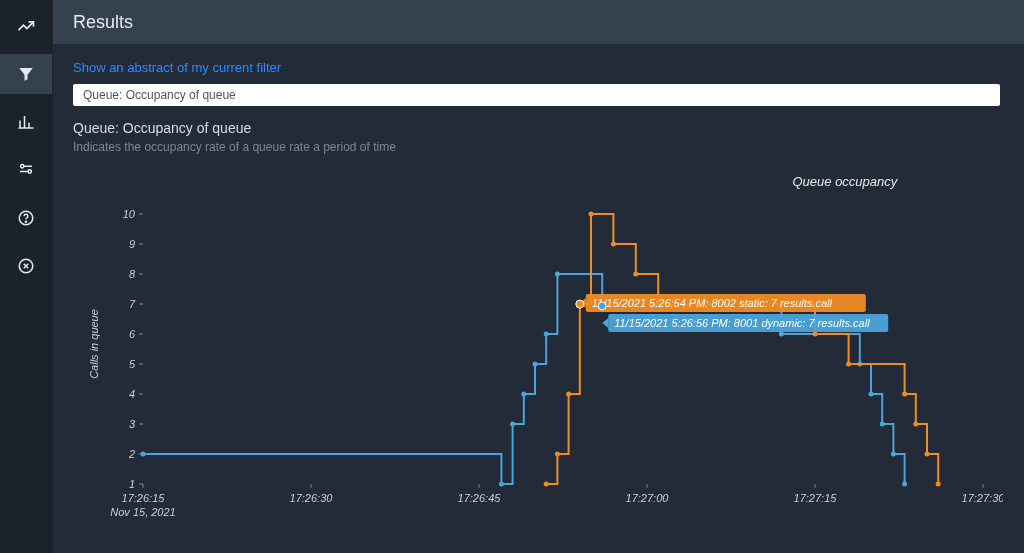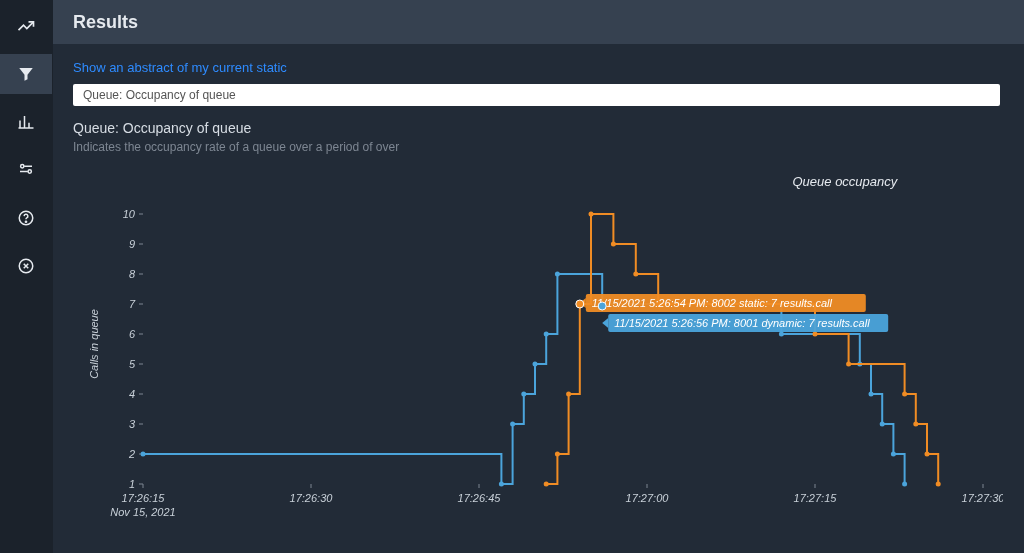--- a/index.html
+++ b/index.html
@@ -48,21 +48,21 @@
     background: #222b37;
   }
   .header {
     background: #364150;
     height: 44px;
     display: flex;
     align-items: center;
     padding: 0 20px;
     color: #e6eaef;
     font-size: 18px;
-    font-weight: 700;
+    font-weight: 400;
   }
   .content {
     padding: 14px 20px 0 20px;
     flex: 1;
     position: relative;
   }
   .abstract-link {
     color: #2e8bff;
     font-size: 13px;
     cursor: pointer;
@@ -160,24 +160,24 @@
           </svg>
       </span>
     </div>
   </div>
 
   <div class="main">
     <div class="header">
       <span>Results</span>
     </div>
     <div class="content">
-      <a class="abstract-link">Show an abstract of my current static</a>
+      <a class="abstract-link">Show an abstract of my current filter</a>
       <input class="search-wrap" type="text" value="Queue: Occupancy of queue" style="">
       <div class="chart-title">Queue: Occupancy of queue</div>
-      <div class="chart-subtitle">Indicates the occupancy rate of a queue over a period of over</div>
+      <div class="chart-subtitle">Indicates the occupancy rate of a queue rate a period of time</div>
 
       <div class="chart-wrap">
         <svg id="chart-svg" width="930" height="370">
             <text x="771.9" y="22" text-anchor="middle" class="plot-title">Queue occupancy</text>
             <line x1="66" x2="70" y1="320" y2="320" stroke="#7d8692"></line>
             <text x="62" y="324" text-anchor="end" class="tick-label">1</text>
             <line x1="66" x2="70" y1="290" y2="290" stroke="#7d8692"></line>
             <text x="62" y="294" text-anchor="end" class="tick-label">2</text>
             <line x1="66" x2="70" y1="260" y2="260" stroke="#7d8692"></line>
             <text x="62" y="264" text-anchor="end" class="tick-label">3</text>

